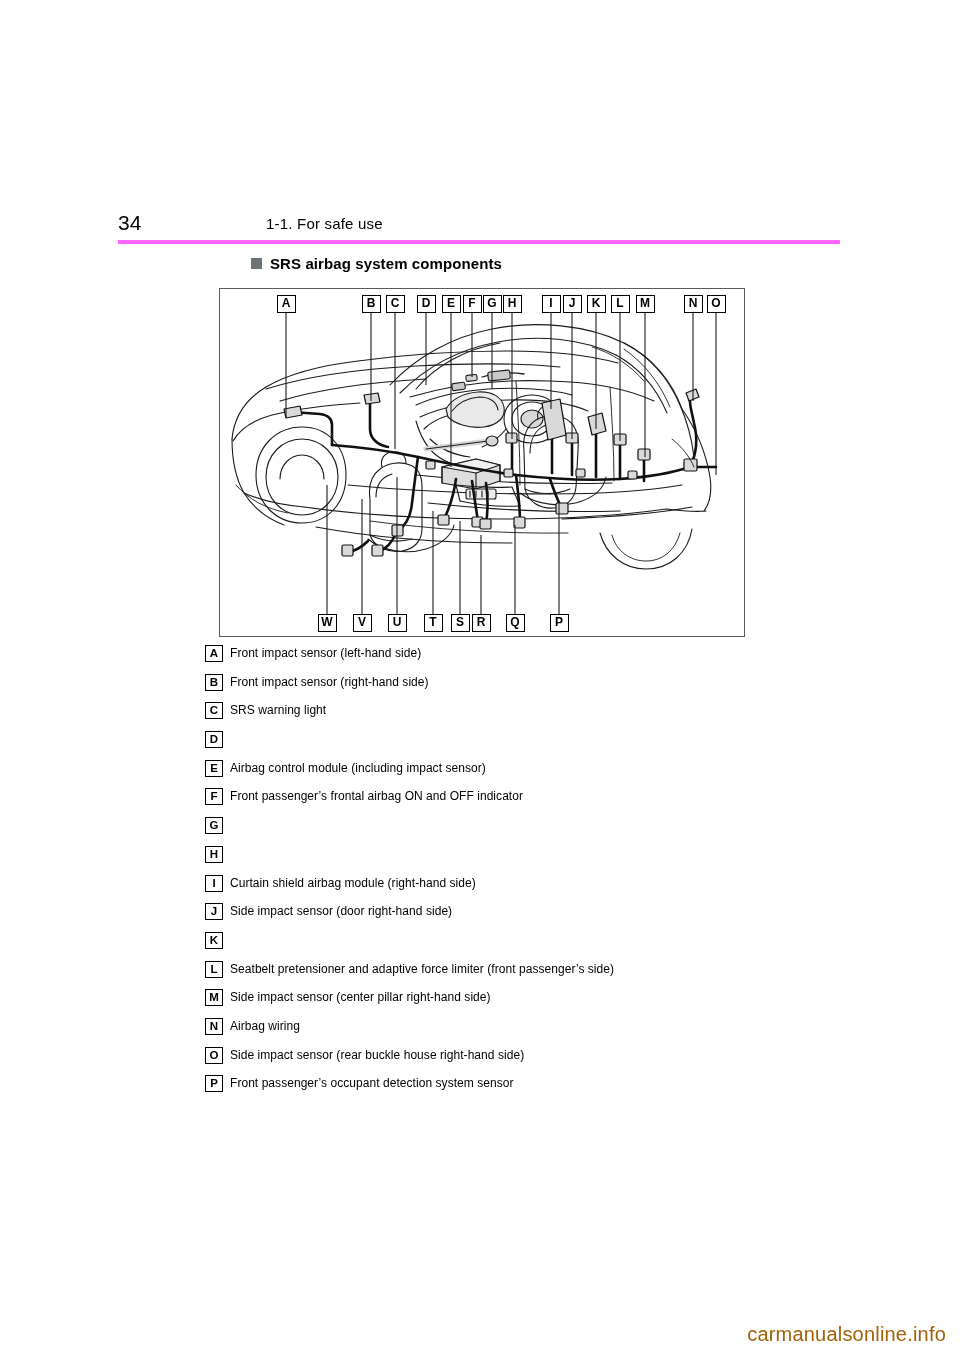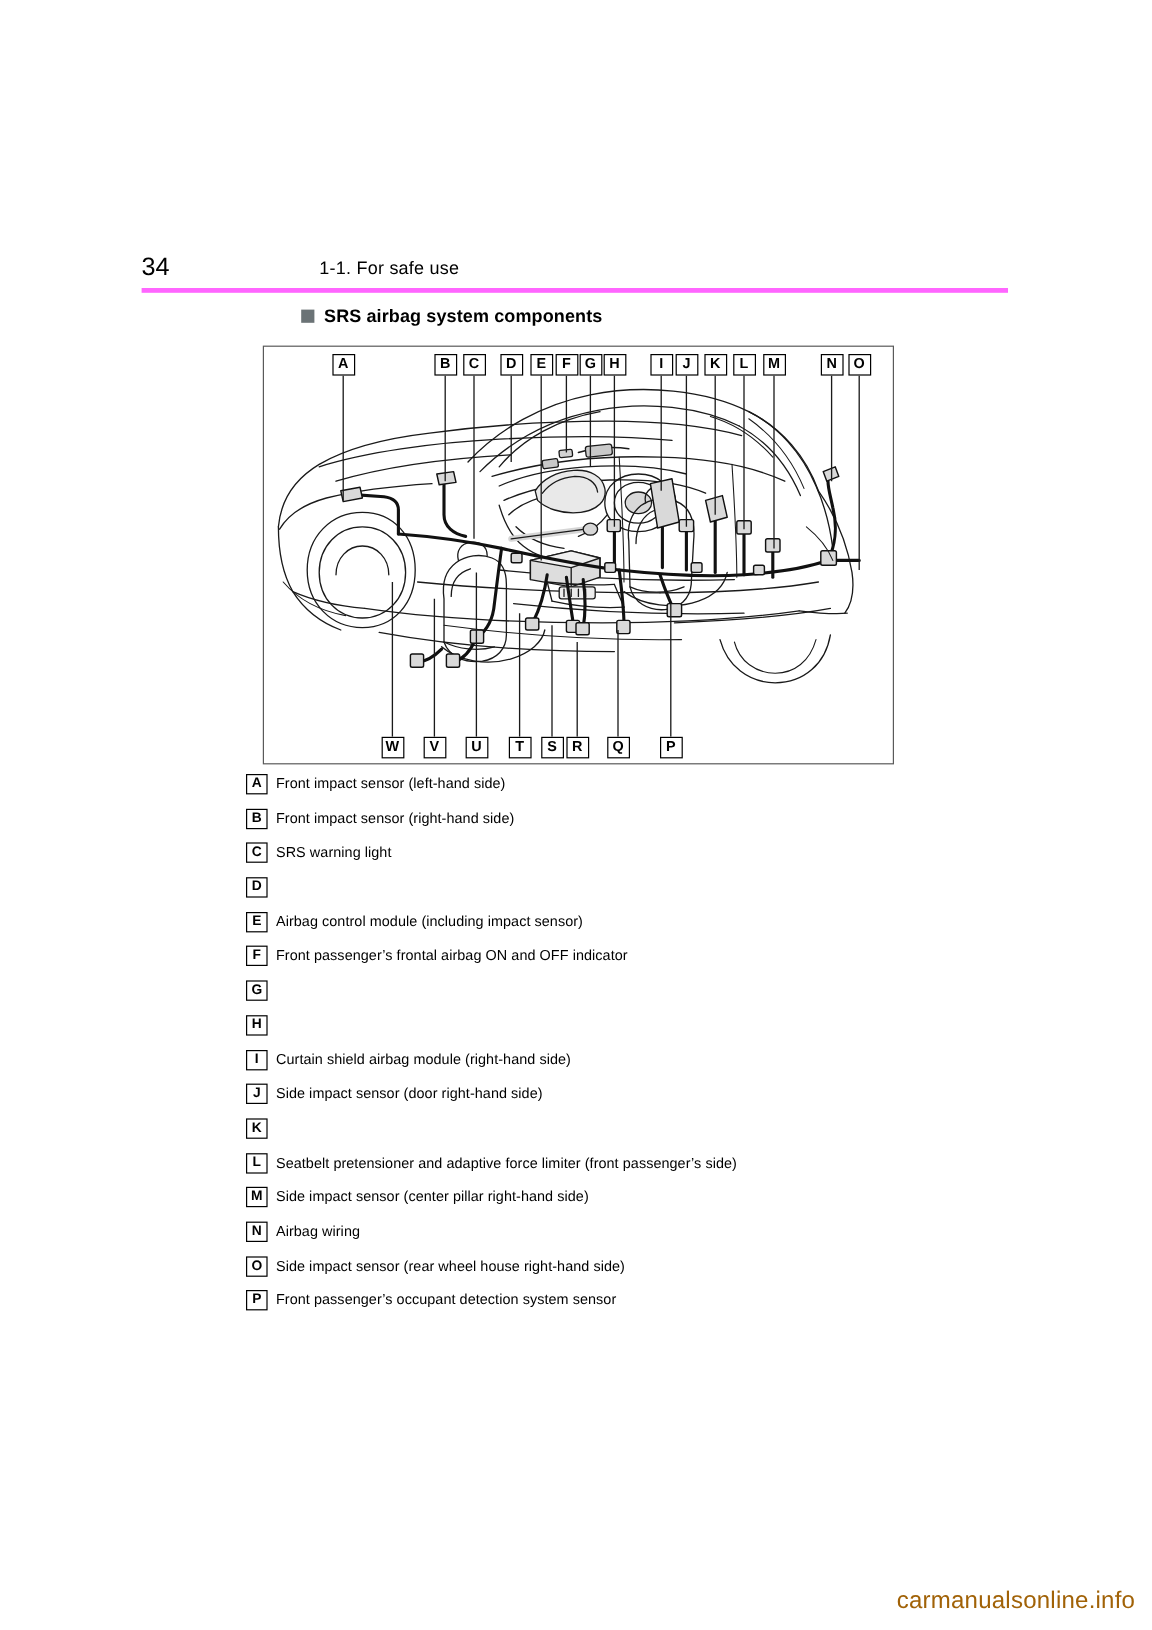--- a/index.html
+++ b/index.html
@@ -472,21 +472,21 @@
     <div class="legend-row">
       <div class="legend-key">M</div>
       <div class="legend-text">Side impact sensor (center pillar right-hand side)</div>
     </div>
     <div class="legend-row">
       <div class="legend-key">N</div>
       <div class="legend-text">Airbag wiring</div>
     </div>
     <div class="legend-row">
       <div class="legend-key">O</div>
-      <div class="legend-text">Side impact sensor (rear wheel house right-hand side)</div>
+      <div class="legend-text">Side impact sensor (rear buckle house right-hand side)</div>
     </div>
     <div class="legend-row">
       <div class="legend-key">P</div>
       <div class="legend-text">Front passenger’s occupant detection system sensor</div>
     </div>
   </div>
 
 <div class="footer-watermark">carmanualsonline.info</div>
 
 </body></html>

